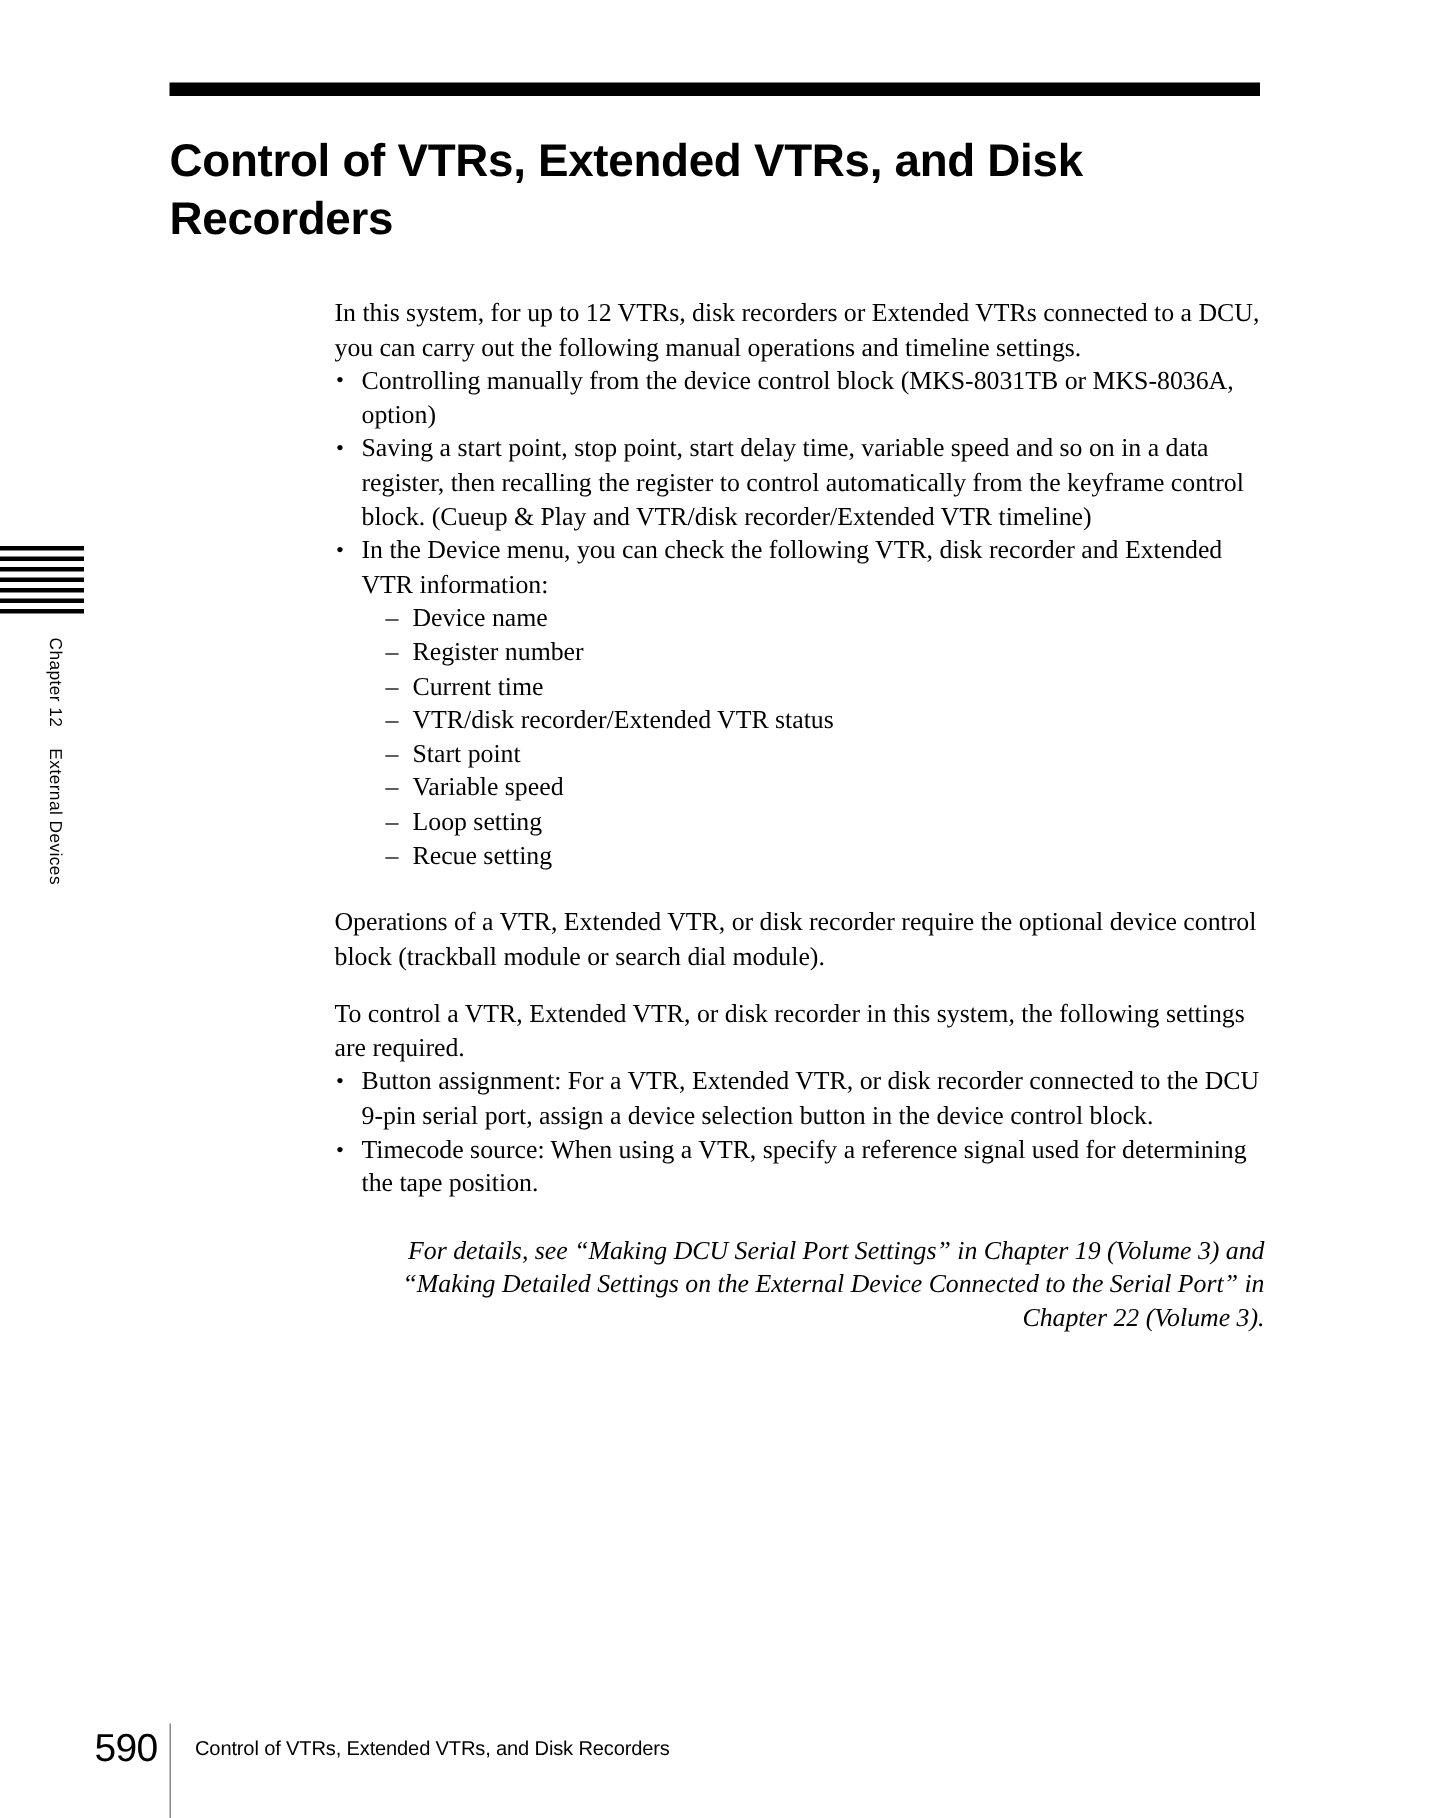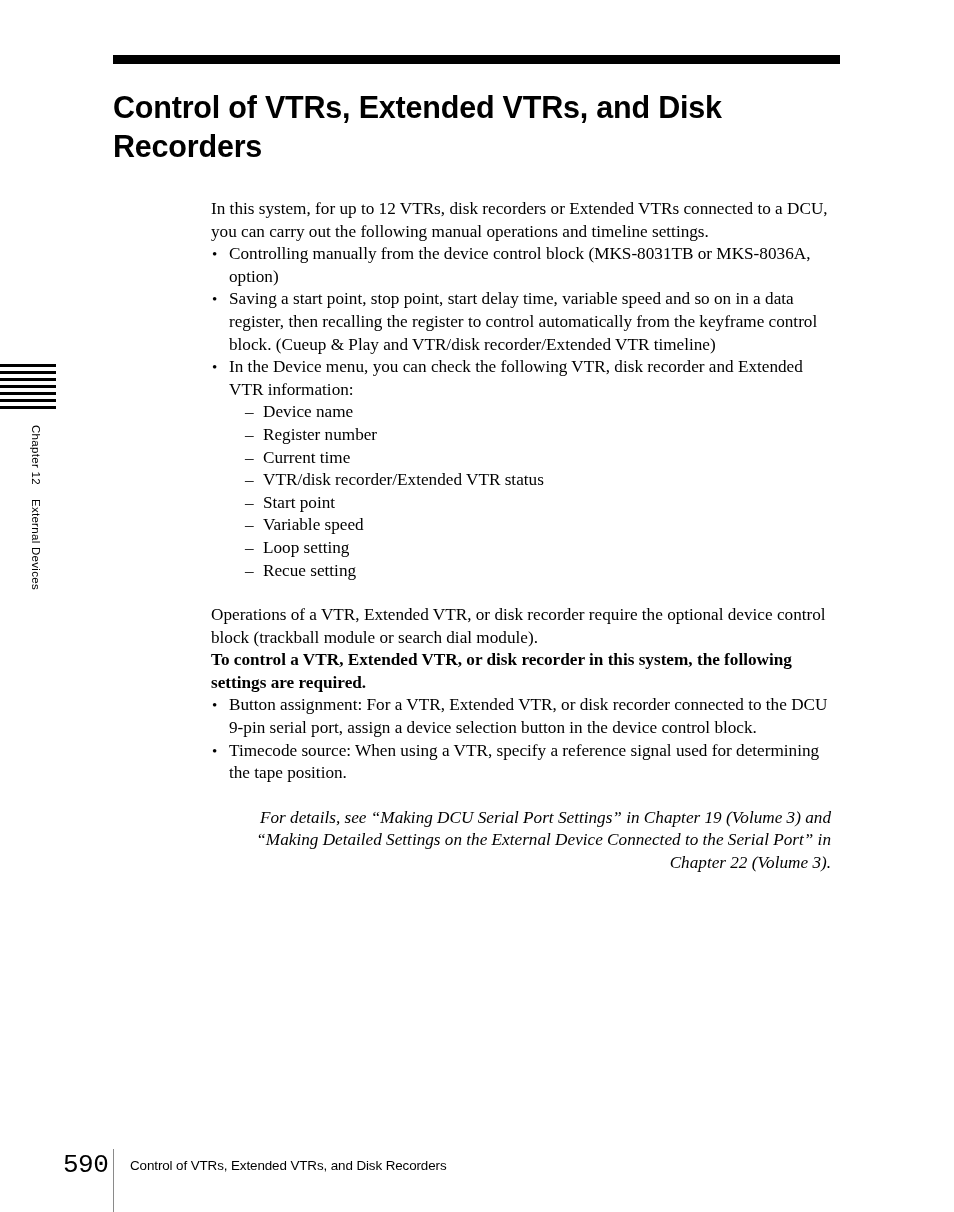--- a/index.html
+++ b/index.html
@@ -64,31 +64,31 @@
     font-family: "Liberation Sans", sans-serif;
     font-weight: bold;
     font-size: 30.5px;
     line-height: 39px;
     letter-spacing: -0.2px;
   }
 
   
   .body-col {
     position: absolute;
-    left: 211px;
+    left: 223px;
     top: 198px;
     width: 620px;
     font-size: 17.2px;
     line-height: 22.6px;
   }
   .para {
     margin: 0;
     text-align: left;
   }
-  .para + .para { margin-top: 0px; font-weight: bold; }
+  .para + .para { margin-top: 16px; }
 
   .block-gap { height: 22px; }
 
   ul.bullets {
     list-style: none;
     margin: 0;
     padding: 0;
   }
   ul.bullets > li {
     position: relative;
@@ -124,21 +124,21 @@
     font-style: italic;
     margin: 0;
     text-align: right;
   }
 
   
   .footer-pagenum {
     position: absolute;
     left: 63px;
     top: 1150px;
-    font-family: Liberation Mono, monospace;
+    font-family: Liberation Sans, sans-serif;
     font-size: 26px;
     line-height: 30px;
     letter-spacing: -0.5px;
   }
   .footer-rule {
     position: absolute;
     left: 113px;
     top: 1149px;
     width: 1px;
     height: 63px;

